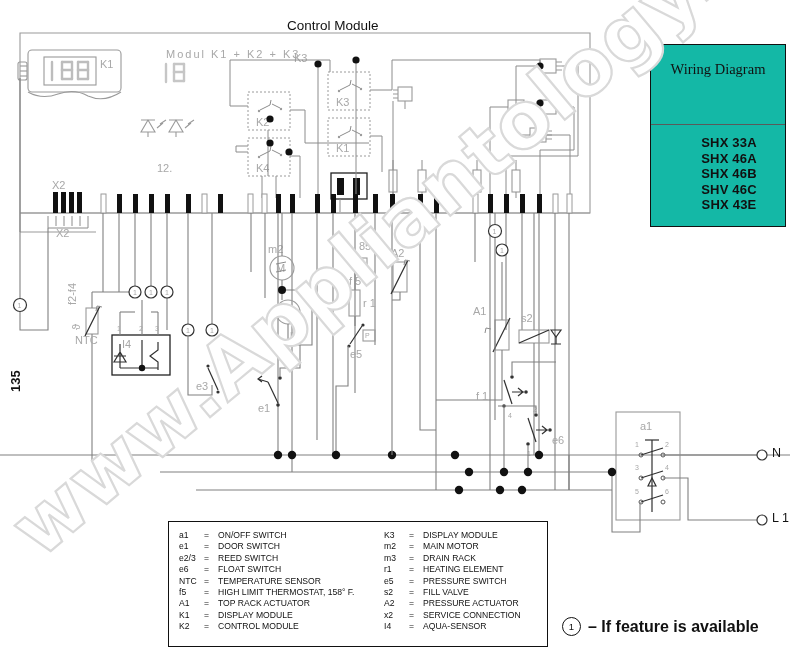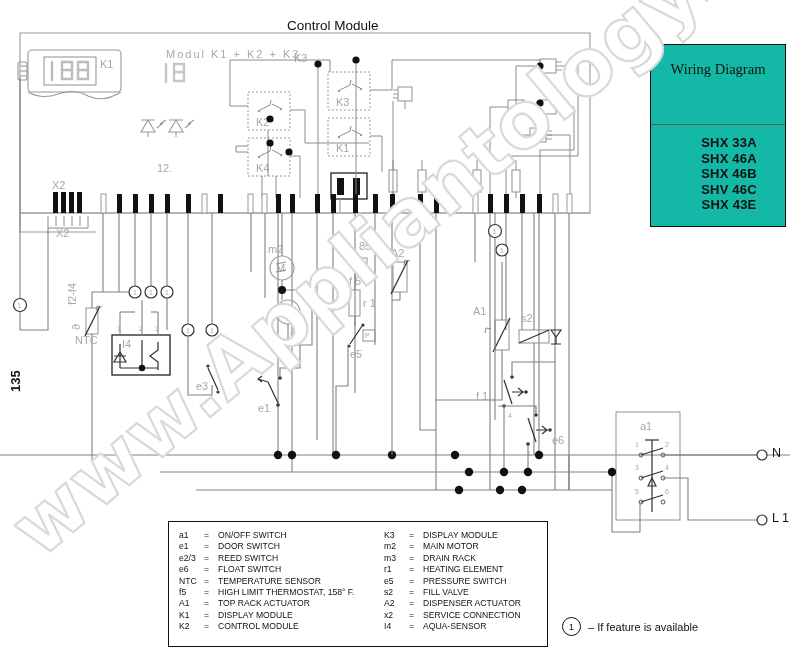--- a/index.html
+++ b/index.html
@@ -56,21 +56,21 @@
                color:#111;white-space:nowrap;vertical-align:top;}
   .lk{width:25px;}
   .le{width:14px;}
 
   
   #footnote{position:absolute;left:562px;top:617px;z-index:20;
             display:flex;align-items:center;gap:7px;}
   #footnote .fcirc{width:17px;height:17px;border:1.2px solid #111;
             border-radius:50%;display:flex;align-items:center;justify-content:center;
             font-size:9.5px;color:#111;}
-  #footnote .ftxt{font-size:11px;color:#111;}
+  #footnote .ftxt{font-size:16px;color:#111;font-weight:bold;}
 
   
   #ctitle{position:absolute;left:287px;top:18px;z-index:20;
           font-size:13.5px;color:#111;}
   #pageno{position:absolute;left:8px;top:392px;z-index:20;
           font-size:13px;color:#111;font-weight:bold;
           transform:rotate(-90deg);transform-origin:left top;}
   .termlbl{position:absolute;z-index:20;font-size:12.5px;color:#111;}
 </style>
 </head>
@@ -657,21 +657,21 @@
             <span>PRESSURE SWITCH</span>
           </div>
         <div class="legrow">
             <span class="lk">s2</span>
             <span class="le">=</span>
             <span>FILL VALVE</span>
           </div>
         <div class="legrow">
             <span class="lk">A2</span>
             <span class="le">=</span>
-            <span>DISPENSER ACTUATOR</span>
+            <span>PRESSURE ACTUATOR</span>
           </div>
         <div class="legrow">
             <span class="lk">x2</span>
             <span class="le">=</span>
             <span>SERVICE CONNECTION</span>
           </div>
         <div class="legrow">
             <span class="lk">I4</span>
             <span class="le">=</span>
             <span>AQUA-SENSOR</span>

